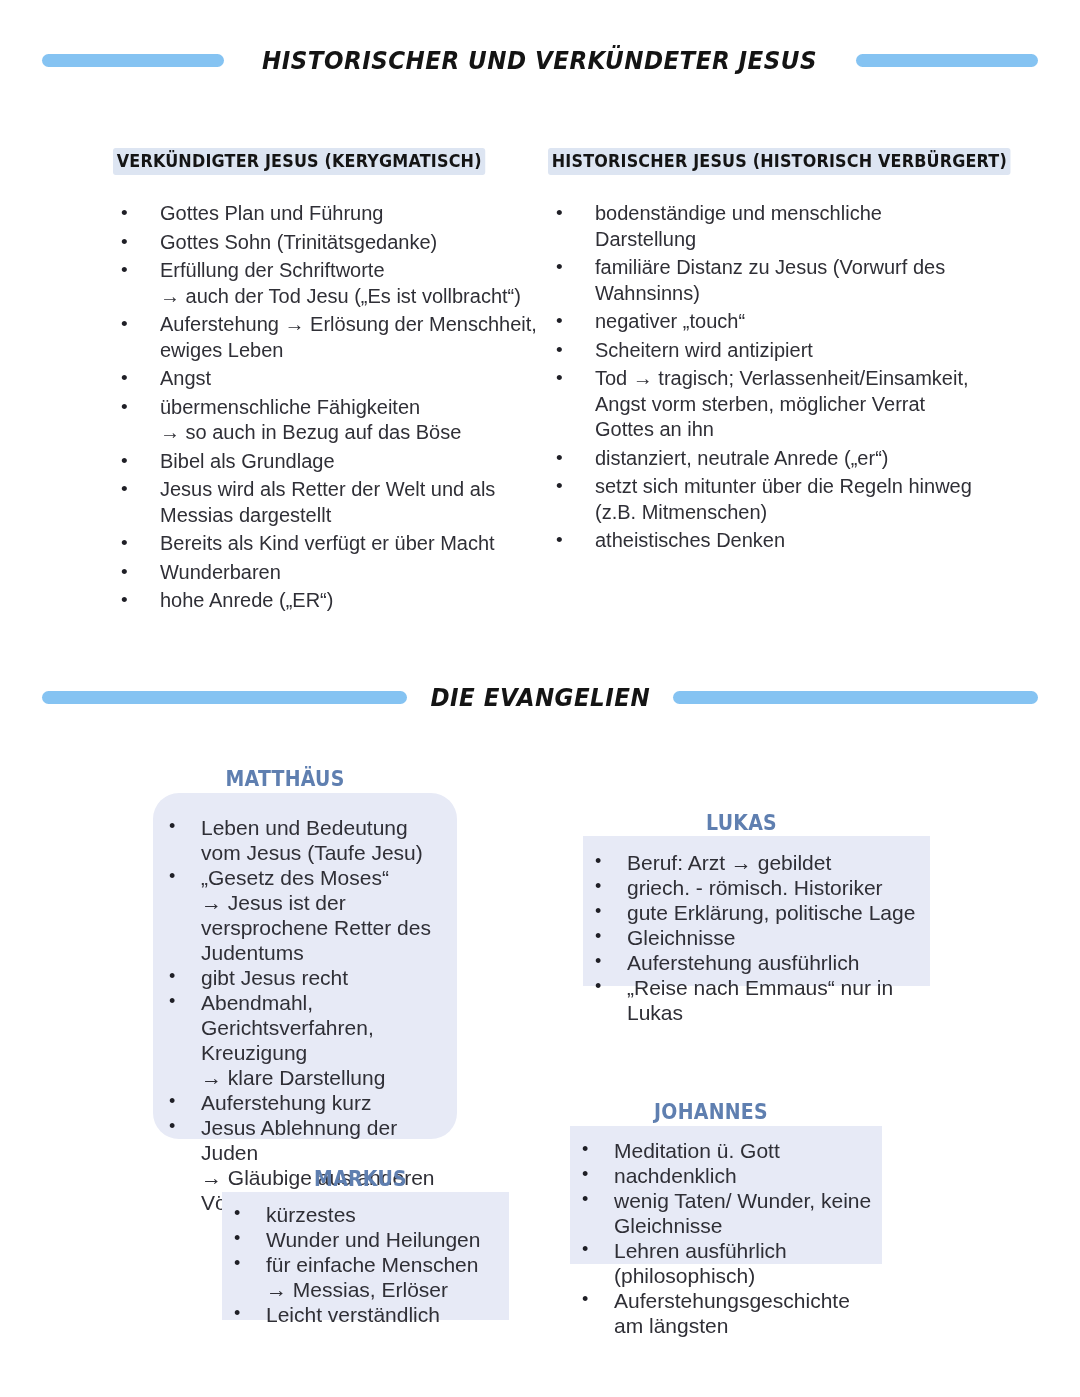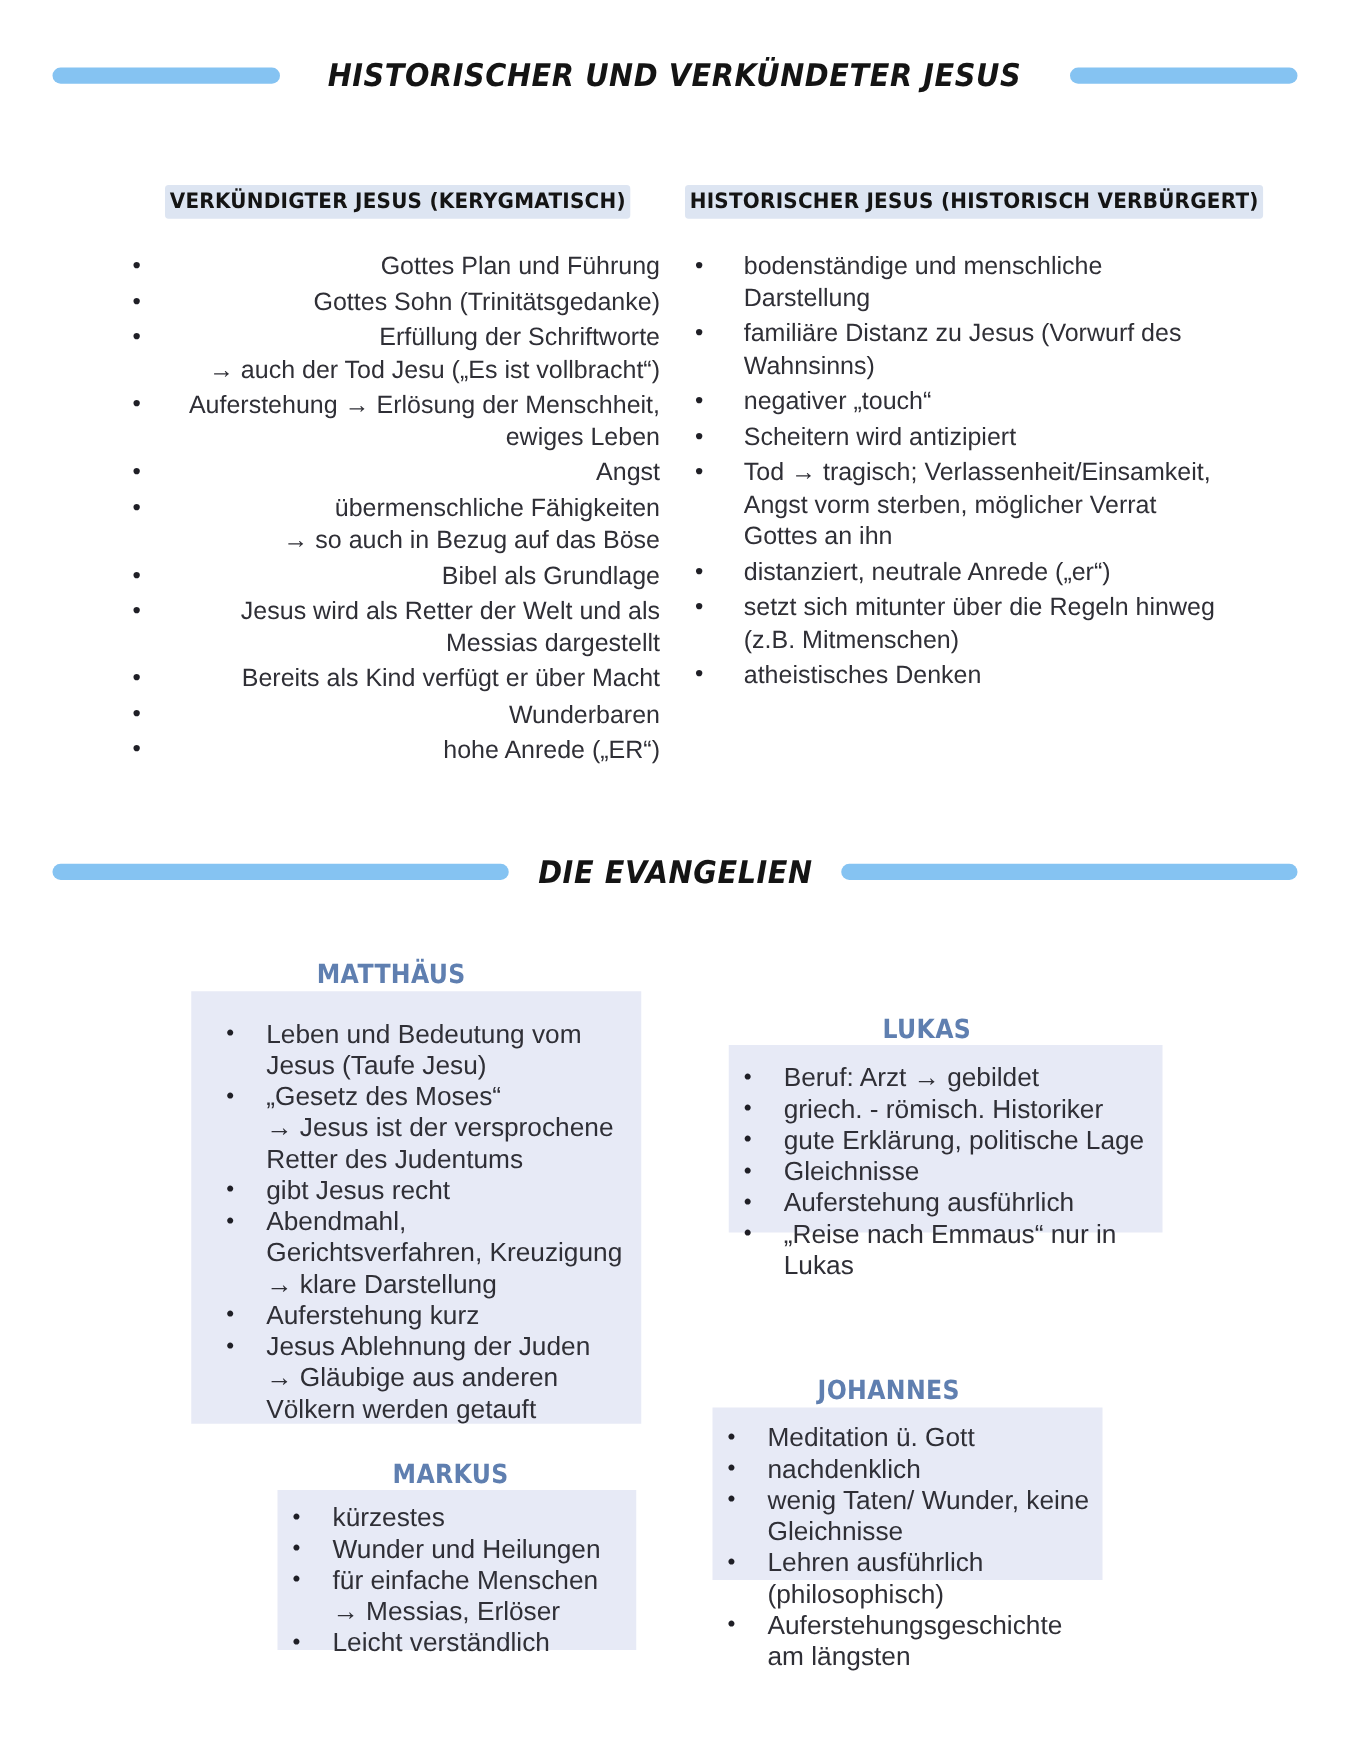--- a/index.html
+++ b/index.html
@@ -52,21 +52,21 @@
 
   #banner-evangelien { top: 683px; }
   #banner-evangelien .rule.left  { max-width: 383px; }
   #banner-evangelien .rule.right { max-width: 440px; }
 
   
   .compare-col {
     position: absolute;
     top: 148px;
   }
-  #col-kerygmatisch { left: 98px; width: 430px; text-align: right; }
+  #col-kerygmatisch { left: 113px; width: 430px; }
   #col-historisch   { left: 548px; width: 440px; }
 
   .col-heading {
     display: inline-block;
     font-family: "DejaVu Sans", sans-serif;
     font-weight: bold;
     font-size: 17px;
     color: #141414;
     background: #dde5f2;
     padding: 3px 4px 4px 4px;
@@ -131,22 +131,23 @@
     line-height: 25px;
     margin-bottom: 0;
   }
   .gospel-box ul.notes > li::before {
     left: 12px;
     font-size: 18px;
     line-height: 25px;
   }
 
   #box-matthaeus {
-    left: 153px; top: 793px; width: 360px; height: 346px;
-    padding: 22px 10px 10px 16px;
+    left: 153px; top: 793px; width: 304px; height: 346px;
+    padding: 22px 10px 10px 4px;
+    border-radius: 26px;
   }
   #title-matthaeus { top: -26px; left: 0; right: 40px; }
 
   #box-lukas {
     left: 583px; top: 836px; width: 347px; height: 150px;
     padding: 14px 10px 10px 0;
   }
   #title-lukas { top: -25px; left: 0; right: 30px; }
 
   #box-johannes {

